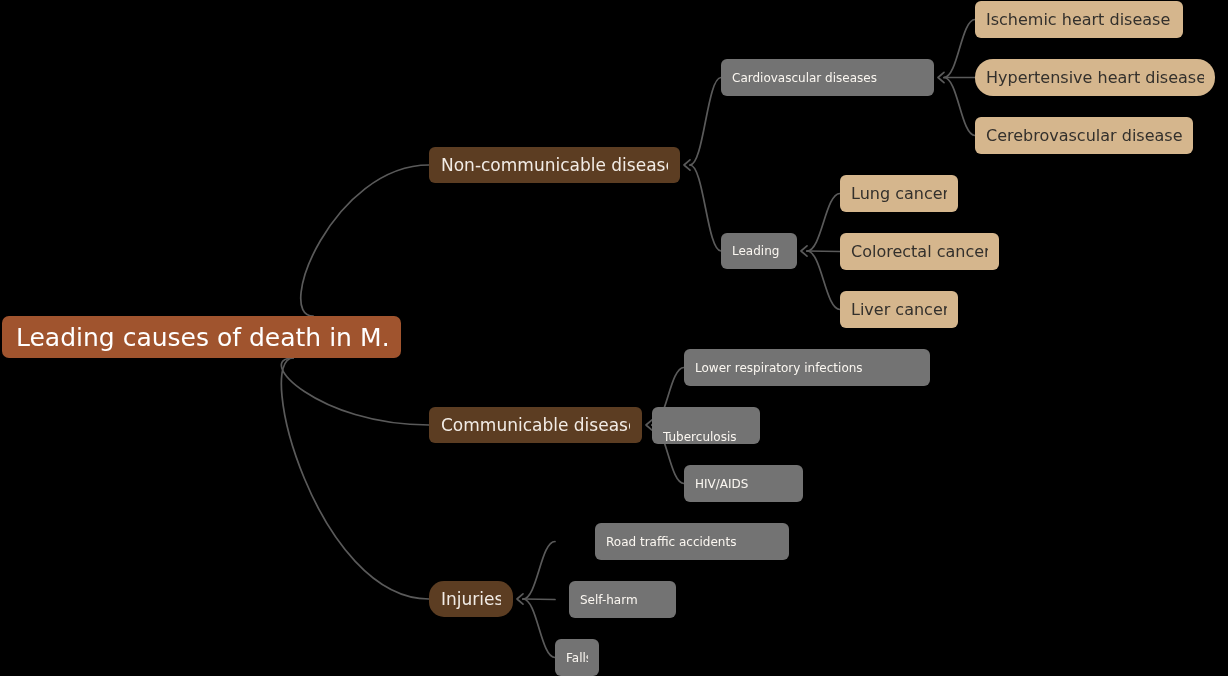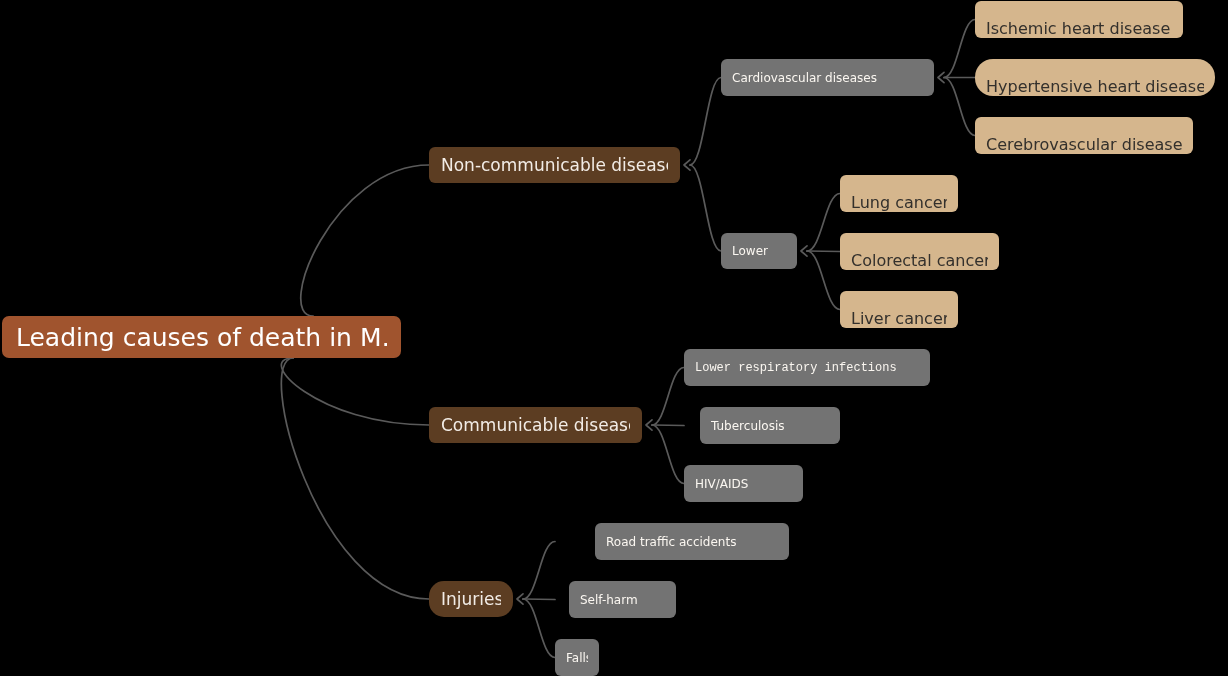--- a/index.html
+++ b/index.html
@@ -57,21 +57,20 @@
     background: #737373;
     color: #fbf7f1;
     font-size: 12px;
     padding: 0 11px;
   }
   .lvl-3 {
     background: #d5b68d;
     color: #33302c;
     font-size: 16px;
     padding: 0 11px;
-    align-items: flex-end;
   }
 </style>
 </head>
 <body>
 
 <div id="canvas">
   <svg id="connectors" viewBox="0 0 1228 676" preserveAspectRatio="none">
       <path d="M 313.22 316 C 273.22 316, 334.0604 165, 429 165" fill="none" stroke="#5a5a5a" stroke-width="1.7" stroke-linecap="round" stroke-linejoin="round"></path>
       <path d="M 690 159.9 L 684 165 L 690 170.1" fill="none" stroke="#5a5a5a" stroke-width="1.7" stroke-linecap="round" stroke-linejoin="round"></path>
       <path d="M 690 165 C 703.95 165, 707.05 77.5, 721 77.5" fill="none" stroke="#5a5a5a" stroke-width="1.7" stroke-linecap="round" stroke-linejoin="round"></path>
@@ -108,38 +107,38 @@
       <div class="node lvl-3" style="left: 975px; top: 1px; width: 208px; height: 37px;">
         <span class="node-label">Ischemic heart disease</span>
       </div>
       <div class="node lvl-3" style="left: 975px; top: 59px; width: 240px; height: 37px; border-radius: 18px;">
         <span class="node-label">Hypertensive heart disease</span>
       </div>
       <div class="node lvl-3" style="left: 975px; top: 117px; width: 218px; height: 37px;">
         <span class="node-label">Cerebrovascular disease</span>
       </div>
       <div class="node lvl-2" style="left: 721px; top: 233px; width: 76px; height: 36px;">
-        <span class="node-label">Lower</span>
+        <span class="node-label">Leading</span>
       </div>
       <div class="node lvl-3" style="left: 840px; top: 175px; width: 118px; height: 37px;">
         <span class="node-label">Lung cancer</span>
       </div>
       <div class="node lvl-3" style="left: 840px; top: 233px; width: 159px; height: 37px;">
         <span class="node-label">Colorectal cancer</span>
       </div>
       <div class="node lvl-3" style="left: 840px; top: 291px; width: 118px; height: 37px;">
         <span class="node-label">Liver cancer</span>
       </div>
       <div class="node lvl-1" style="left: 429px; top: 407px; width: 213px; height: 36px;">
         <span class="node-label">Communicable diseases</span>
       </div>
-      <div class="node lvl-2" style="left: 684px; top: 349px; width: 246px; height: 37px; font-family: Liberation Mono, monospace;">
+      <div class="node lvl-2" style="left: 684px; top: 349px; width: 246px; height: 37px;">
         <span class="node-label">Lower respiratory infections</span>
       </div>
-      <div class="node lvl-2" style="left: 700px; top: 407px; width: 140px; height: 37px;">
+      <div class="node lvl-2" style="left: 652px; top: 407px; width: 108px; height: 37px; align-items: flex-end;">
         <span class="node-label">Tuberculosis</span>
       </div>
       <div class="node lvl-2" style="left: 684px; top: 465px; width: 119px; height: 37px;">
         <span class="node-label">HIV/AIDS</span>
       </div>
       <div class="node lvl-1" style="left: 429px; top: 581px; width: 84px; height: 36px; border-radius: 15px;">
         <span class="node-label">Injuries</span>
       </div>
       <div class="node lvl-2" style="left: 555px; top: 523px; width: 194px; height: 37px; margin-left: 40px;">
         <span class="node-label">Road traffic accidents</span>

